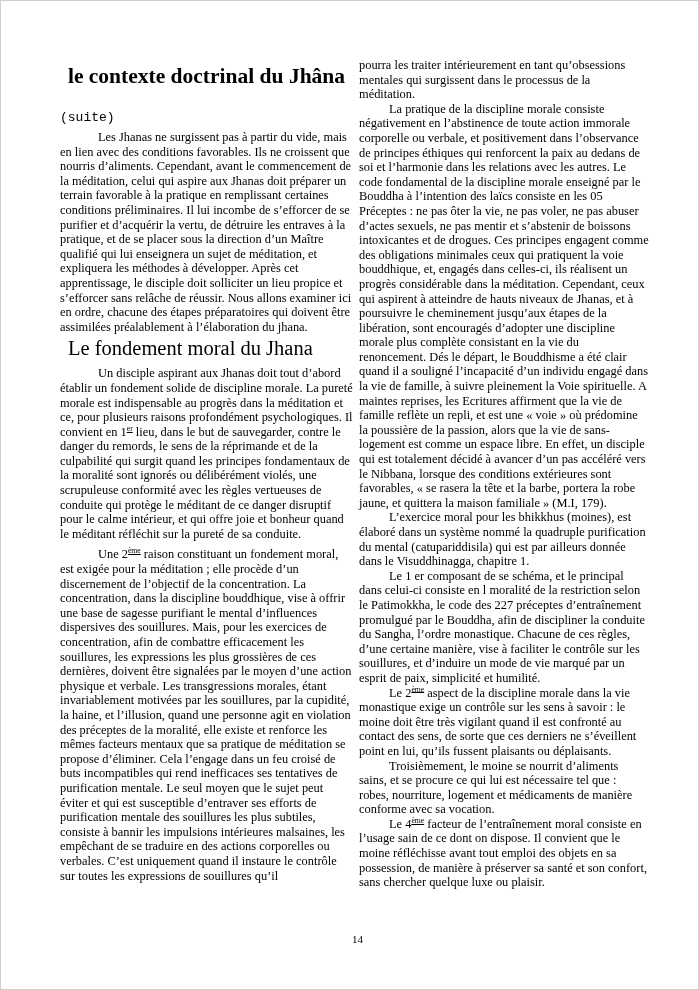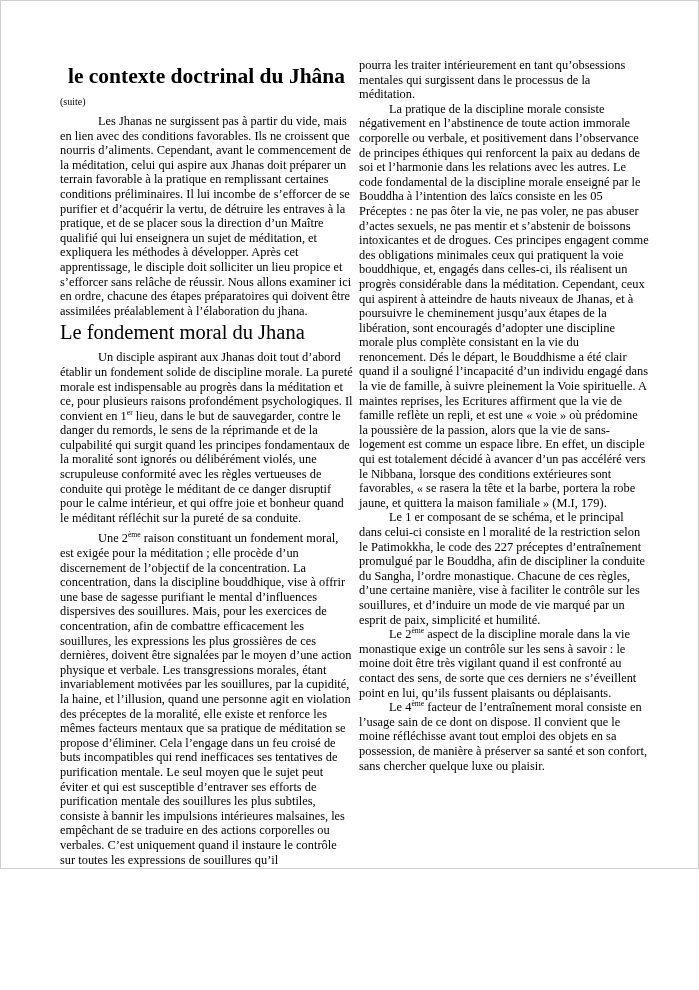--- a/index.html
+++ b/index.html
@@ -1,19 +1,19 @@
 <!DOCTYPE html>
 <html><head>
 <meta charset="utf-8">
 <style>
   html, body { margin: 0; padding: 0; background: #ffffff; }
   .page {
     position: relative;
     width: 699px;
-    height: 869px;
+    height: 990px;
     box-sizing: border-box;
     background: #ffffff;
     border: 1px solid #cfcfcf;
     font-family: "Liberation Serif", "DejaVu Serif", serif;
     color: #000000;
     overflow: hidden;
   }
   .columns {
     display: flex;
     align-items: flex-start;
@@ -25,50 +25,51 @@
 
   .article-title {
     font-size: 21.5px;
     font-weight: bold;
     text-align: center;
     line-height: 24px;
     margin: 6px 0 0 0;
     white-space: nowrap;
   }
   .suite-note {
-    font-size: 10px;
+    font-size: 13px;
     line-height: 12px;
-    margin: 8px 0 0 0;
+    margin: 24px 0 0 0;
+    font-family: Liberation Mono, monospace;
   }
   .section-heading-centered {
     font-size: 20px;
     font-weight: normal;
     text-align: center;
     line-height: 24px;
     margin: 2px 0 2px 0;
   }
   .section-heading-left {
     font-size: 20.5px;
     font-weight: normal;
     text-align: left;
     line-height: 24px;
-    margin: 2px 0 6px 0;
+    margin: 2px 0 6px 8px;
     white-space: nowrap;
   }
   .body-par {
     font-size: 12.4px;
     line-height: 14.6px;
     text-align: left;
     margin: 0;
   }
   .col-left  .body-par { text-indent: 38px; margin-top: 6px; }
   .col-right .body-par { text-indent: 30px; }
   .col-right .body-par.no-indent { text-indent: 0; }
 
-  sup { font-size: 0.62em; line-height: 0; vertical-align: super; }
+  sup { font-size: 0.62em; line-height: 0; vertical-align: super; text-decoration: underline; }
 
   .page-number {
     position: absolute;
     left: 16px; right: 0;
     top: 932px;
     text-align: center;
     font-size: 11px;
   }
 </style>
 </head>
@@ -82,21 +83,23 @@
       <div class="suite-note">(suite)</div>
       <p class="body-par">Les Jhanas ne surgissent pas à partir du vide, mais en lien avec des conditions favorables. Ils ne croissent que nourris d’aliments. Cependant, avant le commencement de la méditation, celui qui aspire aux Jhanas doit préparer un terrain favorable à la pratique en remplissant certaines conditions préliminaires. Il lui incombe de s’efforcer de se purifier et d’acquérir la vertu, de détruire les entraves à la pratique, et de se placer sous la direction d’un Maître qualifié qui lui enseignera un sujet de méditation, et expliquera les méthodes à développer. Après cet apprentissage, le disciple doit solliciter un lieu propice et s’efforcer sans relâche de réussir. Nous allons examiner ici en ordre, chacune des étapes préparatoires qui doivent être assimilées préalablement à l’élaboration du jhana.</p>
       <h2 class="section-heading-left">Le fondement moral du Jhana</h2>
       <p class="body-par">Un disciple aspirant aux Jhanas doit tout d’abord établir un fondement solide de discipline morale. La pureté morale est indispensable au progrès dans la méditation et ce, pour plusieurs raisons profondément psychologiques. Il convient en 1<sup>er</sup> lieu, dans le but de sauvegarder, contre le danger du remords, le sens de la réprimande et de la culpabilité qui  surgit  quand les principes fondamentaux de la moralité sont ignorés ou délibérément violés, une scrupuleuse conformité avec les règles vertueuses de conduite qui protège le méditant de ce danger disruptif pour le calme intérieur, et qui offre joie et bonheur quand le méditant réfléchit sur la pureté de sa conduite.</p>
       <p class="body-par">Une 2<sup>ème</sup> raison constituant un fondement moral, est exigée pour la méditation ; elle procède d’un discernement de l’objectif de la concentration. La concentration, dans la discipline bouddhique, vise à offrir une base de sagesse purifiant le mental d’influences dispersives des souillures. Mais, pour les exercices de concentration, afin de combattre efficacement les souillures, les expressions les plus grossières de ces dernières, doivent être signalées par le moyen d’une action physique et verbale. Les transgressions morales, étant invariablement motivées par les souillures, par la cupidité, la haine, et l’illusion, quand une personne agit en violation des préceptes de la moralité, elle existe et renforce les mêmes facteurs mentaux que sa pratique de méditation se propose d’éliminer. Cela l’engage dans un feu croisé de buts incompatibles qui rend inefficaces  ses tentatives de purification mentale. Le seul moyen que le sujet peut éviter et qui est susceptible d’entraver ses efforts de purification mentale des souillures les plus subtiles, consiste à bannir les impulsions intérieures malsaines, les empêchant de se traduire en des actions corporelles ou verbales. C’est uniquement quand il instaure le contrôle sur toutes les expressions de souillures qu’il</p>
     </div>
 
     <div class="col-right">
       <p class="body-par no-indent">pourra les traiter intérieurement en tant qu’obsessions mentales qui surgissent dans le processus de la méditation.</p>
       <p class="body-par">La pratique de la discipline morale consiste négativement en l’abstinence de toute action immorale corporelle ou verbale, et positivement dans l’observance de principes éthiques qui renforcent la paix au dedans de soi et l’harmonie dans les relations avec les autres. Le code fondamental de la discipline morale enseigné par le Bouddha à l’intention des laïcs consiste en les 05 Préceptes : ne pas ôter la vie, ne pas voler, ne pas abuser d’actes sexuels, ne pas mentir et s’abstenir de boissons intoxicantes et de drogues. Ces principes engagent comme des obligations minimales ceux qui pratiquent la voie bouddhique, et, engagés dans celles-ci, ils réalisent un progrès considérable dans la méditation. Cependant, ceux qui aspirent à atteindre de hauts niveaux de Jhanas, et à poursuivre le cheminement jusqu’aux étapes de la libération, sont encouragés d’adopter une discipline morale plus complète consistant en la vie du renoncement. Dés le départ, le Bouddhisme a été clair quand il a souligné l’incapacité d’un individu engagé dans la vie de famille, à suivre pleinement la Voie spirituelle. A maintes reprises, les Ecritures affirment que la vie de famille reflète un repli, et est une « voie » où prédomine la poussière de la passion, alors que la vie de sans-logement est comme un espace libre. En effet, un disciple qui est totalement décidé à avancer d’un pas accéléré vers le Nibbana, lorsque des conditions extérieures sont favorables, « se rasera la tête et la barbe, portera la robe jaune, et quittera la maison familiale » (M.I, 179).</p>
+      <p class="body-par">L’exercice moral pour les bhikkhus (moines), est élaboré dans un système nommé la quadruple purification du mental (catupariddisila) qui est par ailleurs donnée dans le Visuddhinagga, chapitre 1.</p>
       <p class="body-par">Le 1 er composant de se schéma, et le principal dans celui-ci consiste en l moralité de la restriction selon le Patimokkha, le code des 227 préceptes d’entraînement promulgué par le Bouddha, afin de discipliner la conduite du Sangha, l’ordre monastique. Chacune de ces règles, d’une certaine manière, vise à faciliter le contrôle sur les souillures, et d’induire un mode de vie marqué par un esprit de paix, simplicité et humilité.</p>
       <p class="body-par">Le 2<sup>ème</sup> aspect de la discipline morale dans la vie monastique exige un contrôle sur les sens à savoir : le moine doit être très vigilant quand il est confronté au contact des sens, de sorte que ces derniers ne s’éveillent point en lui, qu’ils fussent plaisants ou déplaisants.</p>
+      <p class="body-par">Troisièmement, le moine se nourrit d’aliments sains, et se procure ce qui lui est nécessaire tel que : robes, nourriture, logement et médicaments de manière conforme avec sa vocation.</p>
       <p class="body-par">Le 4<sup>ème</sup> facteur de l’entraînement moral consiste en l’usage sain de ce dont on dispose. Il convient que le moine réfléchisse avant tout emploi des objets en sa possession, de manière à préserver sa santé et son confort, sans chercher quelque luxe ou plaisir.</p>
     </div>
 
   </div>
 
   <div class="page-number">14</div>
 </div>
 
 </body></html>

